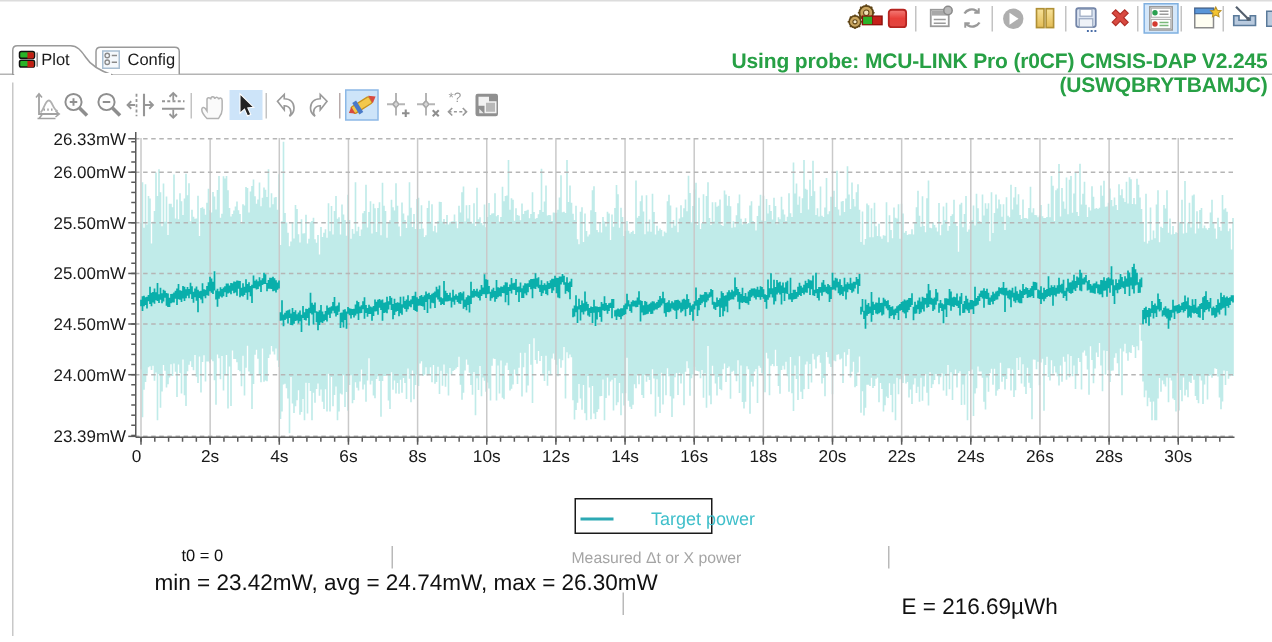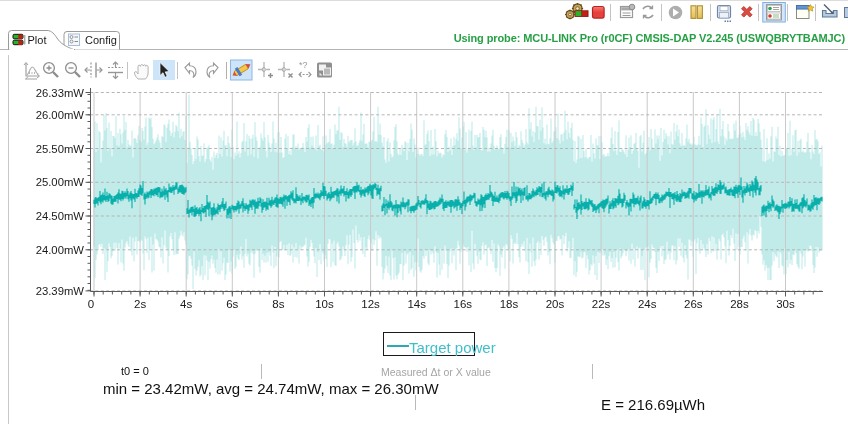--- a/index.html
+++ b/index.html
@@ -116,21 +116,21 @@
   <text x="27.5" y="14.5" font-size="11" fill="#1a1a1a">Plot</text>
 
   <g>
     <rect x="68.5" y="5" width="11" height="11.5" fill="#f4f8fc" stroke="#a8bed2" stroke-width="1"></rect>
     <circle cx="71.5" cy="8" r="1.5" fill="none" stroke="#8a8a8a" stroke-width="0.9"></circle>
     <circle cx="71.5" cy="12.5" r="1.5" fill="none" stroke="#8a8a8a" stroke-width="0.9"></circle>
     <path d="M74.5 8h3.5M74.5 12.5h3.5" stroke="#8a8a8a" stroke-width="1"></path>
   </g>
   <text x="85" y="14.5" font-size="11" fill="#1a1a1a">Config</text>
 </svg>
-<div class="abs" style="right:3px;top:32px;width:420px;text-align:right;font-size:11px;font-weight:bold;color:#27a045;letter-spacing:-0.1px">Using probe: MCU-LINK Pro (r0CF) CMSIS-DAP V2.245 (USWQBRYTBAMJC)</div>
+<div class="abs" style="right:3px;top:32px;width:420px;text-align:right;font-size:14px;font-weight:bold;color:#27a045;letter-spacing:-0.1px">Using probe: MCU-LINK Pro (r0CF) CMSIS-DAP V2.245 (USWQBRYTBAMJC)</div>
 
 <div class="abs" style="left:8px;top:55px;width:1px;height:369px;background:#c8c8c8"></div>
 
 <svg class="abs" style="left:20px;top:59px" width="320" height="24" viewBox="0 0 320 24">
   <g stroke="#a2a2a2" fill="none">
 
     <path d="M6 4v13h13" stroke-width="1.2"></path>
     <path d="M4 6l2-2.5 2 2.5M17 15l2.5 2-2.5 2" stroke-width="1"></path>
     <path d="M7 16c2-1 3-8 5.5-8s3 7 6 7" stroke="#b0b0b0" stroke-width="1.2"></path>
     <path d="M8 17.5l-2 2.5M5 20h12" stroke-width="1"></path>
@@ -398,21 +398,21 @@
     <text x="601.1" y="308" text-anchor="middle">22s</text>
     <text x="647.2" y="308" text-anchor="middle">24s</text>
     <text x="693.3" y="308" text-anchor="middle">26s</text>
     <text x="739.4" y="308" text-anchor="middle">28s</text>
     <text x="785.5" y="308" text-anchor="middle">30s</text>
   </g>
 </svg>
 
 <div class="abs" style="left:383px;top:331.5px;width:90px;height:22px;border:1.6px solid #1a1a1a;background:#fff"></div>
 <div class="abs" style="left:387px;top:344.5px;width:22px;height:2px;background:#2da9b4"></div>
-<div class="abs" style="left:409px;top:339px;font-size:15px;color:#3fbfca">Target power</div>
+<div class="abs" style="left:434px;top:339px;font-size:12px;color:#3fbfca">Target power</div>
 
 <div class="abs" style="left:121px;top:365px;font-size:11px;color:#111">t0 = 0</div>
 <div class="bsep" style="left:261px;top:364px"></div>
-<div class="abs" style="left:381px;top:366px;font-size:10.5px;color:#a5a5a5">Measured Δt or X value</div>
+<div class="abs" style="left:381px;top:366px;font-size:10.5px;color:#a5a5a5">Measured Δt or X power</div>
 <div class="bsep" style="left:592px;top:364px"></div>
 <div class="abs" style="left:103px;top:380px;font-size:15px;color:#111">min = 23.42mW, avg = 24.74mW, max = 26.30mW</div>
 <div class="bsep" style="left:415px;top:395px"></div>
 <div class="abs" style="left:601px;top:396px;font-size:15px;color:#111">E = 216.69µWh</div>
 
 </body></html>

